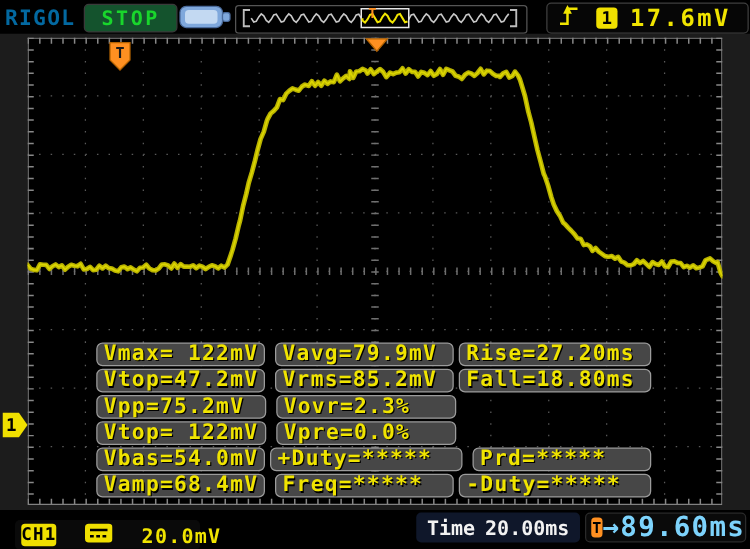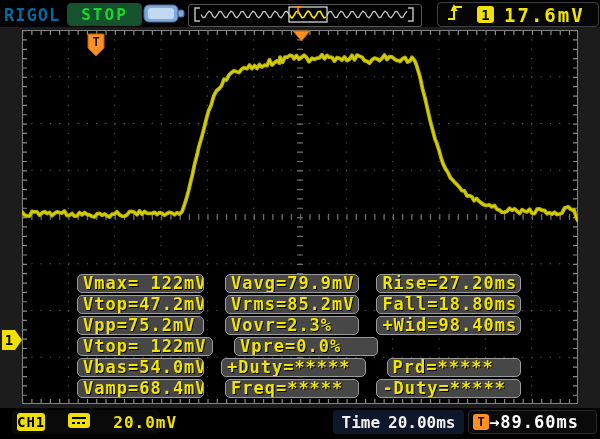--- a/index.html
+++ b/index.html
@@ -22,43 +22,43 @@
                  display:flex;align-items:center;justify-content:center;color:#000;
                  font-size:14px;font-weight:bold;}
   .trig-level{color:#f0e400;font-size:19px;font-weight:bold;letter-spacing:2px;margin-left:10px;}
   
   .screen{position:absolute;left:0;top:27px;width:600px;height:381px;background:#1c1c1c;}
   .graticule{position:absolute;left:22px;top:3px;width:556px;height:374px;background:#000;}
   .graticule svg{position:absolute;left:0;top:0;}
   .chtag{position:absolute;left:2px;top:303px;}
   
   .panel{position:absolute;left:77px;top:274px;width:444px;}
-  .mrow{display:flex;height:19px;margin-bottom:2px;gap:13px;}
+  .mrow{display:flex;height:19px;margin-bottom:2px;}
   .mcell{box-sizing:border-box;height:19px;background:#474747;border:1px solid #9c9c9c;
          border-radius:5px;display:flex;align-items:center;padding-left:5px;overflow:hidden;}
   .mcell span{color:#f0e400;font-size:17px;font-weight:bold;letter-spacing:1px;
               white-space:pre;text-shadow:1px 1px 0 #000;line-height:17px;}
   .c1{width:136px;} .c2{width:144px;margin-left:8px;} .c3{width:155px;margin-left:4px;}
   
   .bottombar{position:absolute;left:0;top:408px;width:600px;height:31px;background:#000;}
-  .chgroup{position:absolute;left:12px;top:2px;width:148px;height:24px;background:#0a0a0a;
+  .chgroup{position:absolute;left:12px;top:8px;width:148px;height:24px;background:#0a0a0a;
            border-radius:4px;display:flex;align-items:center;padding-left:5px;box-sizing:border-box;gap:20px;}
   .chbadge{width:46px;height:18px;background:#f0e000;border-radius:3px;display:flex;
            align-items:center;justify-content:center;color:#000;font-size:14px;font-weight:bold;letter-spacing:1px;}
   .coupling{margin-left:3px;}
   .chscale{color:#f0e400;font-size:16px;font-weight:bold;margin-left:3px;letter-spacing:1px;}
   .timebox{position:absolute;left:333px;top:2px;width:131px;height:24px;background:#0f172a;
            border-radius:4px;display:flex;align-items:center;justify-content:center;
            color:#f2f2f2;font-size:16px;font-weight:bold;}
   .timebox .tl{margin-right:8px;}
   .trigoff{position:absolute;left:468px;top:2px;width:129px;height:24px;background:#0a0a0a;
            border:1px solid #2a2a2a;border-radius:4px;display:flex;align-items:center;box-sizing:border-box;}
   .tbadge{width:16px;height:16px;background:#ff9021;border-radius:3px;margin-left:4px;
           display:flex;align-items:center;justify-content:center;color:#000;font-size:12px;font-weight:bold;}
-  .toffval{color:#ffffff;font-size:17px;font-weight:bold;letter-spacing:1px;margin-left:0;}
+  .toffval{color:#7dd3fc;font-size:22px;font-weight:bold;letter-spacing:1px;margin-left:0;}
 </style>
 </head>
 <body>
 
 <div class="topbar">
   <div class="brand">RIGOL</div>
 
   <div class="stopbox">
     <span>STOP</span>
   </div>
@@ -165,23 +165,20 @@
         <span>Fall=18.80ms</span>
       </div>
   </div>
   <div class="mrow">
     <div class="mcell c1">
         <span>Vpp=75.2mV</span>
       </div>
     <div class="mcell c2">
         <span>Vovr=2.3%</span>
       </div>
-    <div class="mcell c3">
-        <span>+Wid=98.40ms</span>
-      </div>
   </div>
   <div class="mrow">
     <div class="mcell c1">
         <span>Vtop= 122mV</span>
       </div>
     <div class="mcell c2">
         <span>Vpre=0.0%</span>
       </div>
   </div>
   <div class="mrow">

